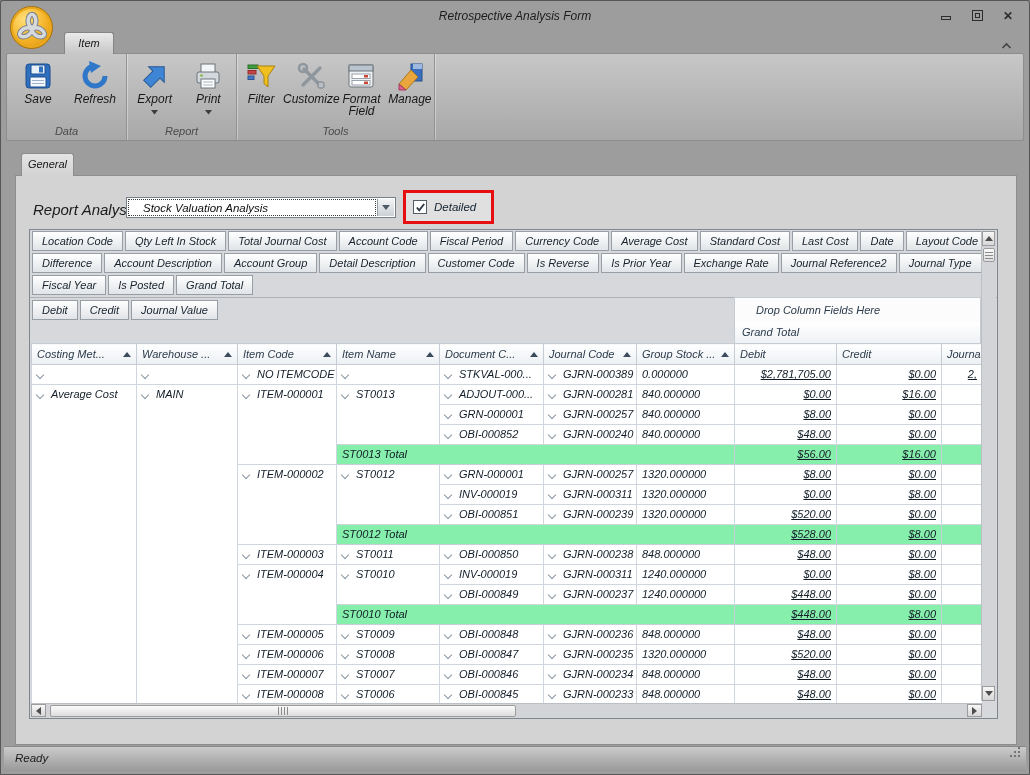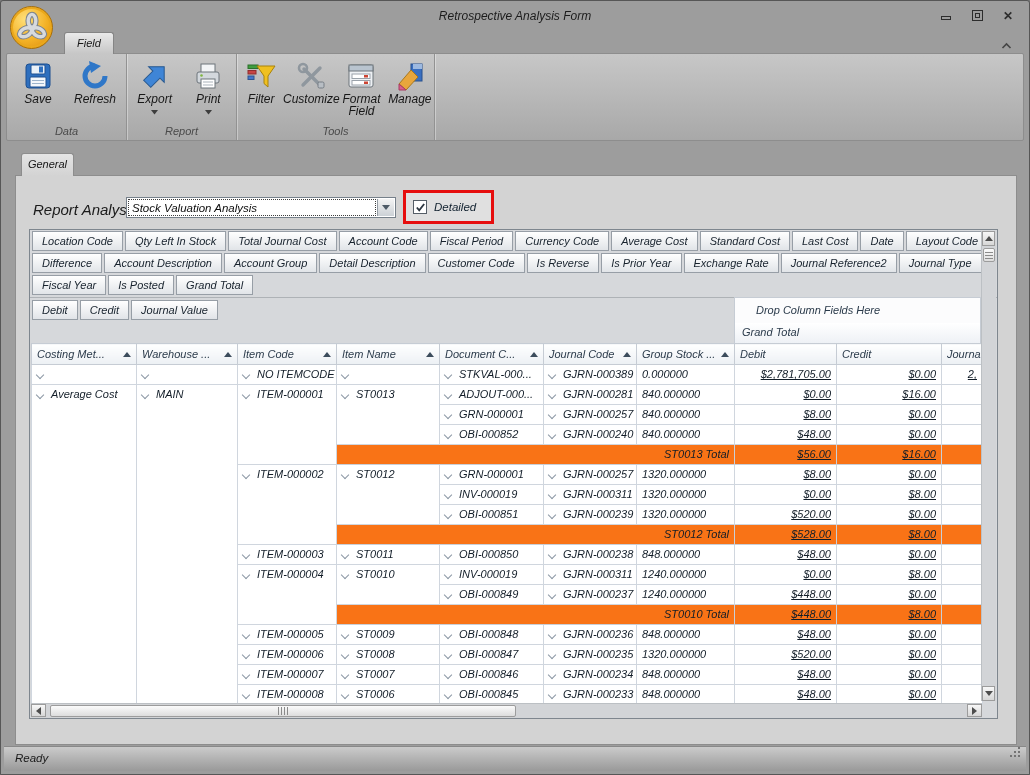--- a/index.html
+++ b/index.html
@@ -39,21 +39,21 @@
   .rgcaption{height:16px;text-align:center;font-size:11px;color:#4a4a4a;line-height:14px;}
 
   
   .panel{position:absolute;left:14px;top:174px;width:1002px;height:570px;background:#d3d3d3;border:1px solid #8d8d8d;}
   .gentab{position:absolute;left:20px;top:152px;width:53px;height:23px;z-index:2;
      background:linear-gradient(#e4e4e4,#d3d3d3);border:1px solid #8d8d8d;border-bottom:none;
      border-radius:3px 3px 0 0;text-align:center;font-size:11px;line-height:20px;color:#161616;}
   .ra-label{position:absolute;left:32px;top:200px;font-size:15px;color:#1b1b1b;}
   .combo{position:absolute;left:125px;top:196px;width:270px;height:21px;background:#fff;border:1px solid #76808a;}
   .combo .val{position:absolute;left:1px;top:1px;right:19px;bottom:1px;border:1px dotted #3c3c3c;
-     font-size:11.5px;line-height:17px;padding-left:3px;color:#0d0d0d;white-space:nowrap;overflow:hidden;}
+     font-size:11.5px;line-height:17px;padding-left:14px;color:#0d0d0d;white-space:nowrap;overflow:hidden;}
   .combo .btn{position:absolute;right:1px;top:1px;bottom:1px;width:17px;
      background:linear-gradient(#f4f4f4,#ccd1d6);border-left:1px solid #939ba3;
      display:flex;align-items:center;justify-content:center;}
   .tri-dn{width:0;height:0;border-left:4px solid transparent;border-right:4px solid transparent;border-top:5px solid #4d5a66;}
   .tri-up{width:0;height:0;border-left:4px solid transparent;border-right:4px solid transparent;border-bottom:5px solid #4d4d4d;}
   .tri-l{width:0;height:0;border-top:4px solid transparent;border-bottom:4px solid transparent;border-right:5px solid #4d4d4d;}
   .tri-r{width:0;height:0;border-top:4px solid transparent;border-bottom:4px solid transparent;border-left:5px solid #4d4d4d;}
   .redbox{position:absolute;left:402px;top:189px;width:91px;height:34px;border:3px solid #e60e0e;background:#e0e0e0;}
   .chk{position:absolute;left:412px;top:199px;width:14px;height:14px;background:#fff;border:1px solid #555e67;
      display:flex;align-items:center;justify-content:center;}
@@ -69,21 +69,21 @@
      font-size:11px;color:#2a3a4a;line-height:25px;padding-left:21px;}
   .gtband{position:absolute;left:704px;top:93px;width:247px;height:21px;background:linear-gradient(#ffffff,#eef1f5);
      border:1px solid #c6ccd4;border-top:none;font-size:11px;line-height:19px;padding-left:7px;color:#2a3a4a;}
   table.grid{position:absolute;left:1px;top:113px;width:951px;border-collapse:collapse;table-layout:fixed;background:#fff;font-style:italic;}
   table.grid th{height:21px;background:linear-gradient(#ffffff,#ecf0f4);border:1px solid #c6ccd4;
      font-weight:normal;font-size:11px;color:#2b3b4b;text-align:left;padding:0 5px;white-space:nowrap;overflow:hidden;}
   table.grid th .sorta{float:right;margin-top:4px;}
   .sorta{width:0;height:0;border-left:4px solid transparent;border-right:4px solid transparent;border-bottom:5px solid #3c4c5c;}
   table.grid td{height:20px;border:1px solid #d0d6de;font-size:11px;color:#121d28;padding:0 5px;
      background:#fff;white-space:nowrap;overflow:hidden;vertical-align:top;line-height:19px;}
-  table.grid tr.total td{background:#f97316;border-color:#c9cfd7;text-align:right;}
+  table.grid tr.total td{background:#86efac;border-color:#c9cfd7;}
   table.grid td.r{text-align:right;text-decoration:underline;}
   .chev{display:inline-block;width:8px;height:8px;margin-right:6px;position:relative;top:1px;}
   .chev::before{content:"";position:absolute;left:0;top:1px;width:5px;height:5px;border-right:1.5px solid #8b97a4;
      border-bottom:1.5px solid #8b97a4;transform:rotate(45deg);}
 
   
   .vscroll{position:absolute;right:1px;top:1px;width:15px;height:470px;background:#d2d4d7;border-left:1px solid #bcc0c4;}
   .hscroll{position:absolute;left:1px;top:473px;width:951px;height:15px;background:#d2d4d7;border-top:1px solid #bcc0c4;}
   .sbbtn{position:absolute;background:linear-gradient(#f7f7f7,#d7d7d7);border:1px solid #9c9c9c;
      display:flex;align-items:center;justify-content:center;}
@@ -129,21 +129,21 @@
         <ellipse cx="27.5" cy="25" rx="4.5" ry="7.5" transform="rotate(-62 27.5 25)"></ellipse>
       </g>
     </svg>
   </div>
   <div class="collapse">
     <svg width="13" height="10">
         <path d="M2.5 7 L6.5 3 L10.5 7" stroke="#454545" fill="none" stroke-width="1.6"></path>
       </svg>
   </div>
 
-  <div class="hometab">Field</div>
+  <div class="hometab">Item</div>
   <div class="ribbon">
     <div class="rgroups" id="ribbon-groups">
         <div class="rgroup rg-data">
           <div class="rbtns">
             <div class="rbtn">
               <span>
                 <svg class="ric" viewBox="0 0 32 32">
                   <rect x="4" y="4" width="24" height="24" rx="3" fill="#2e6fbe" stroke="#1d4f8f"></rect>
                   <rect x="9" y="5" width="14" height="9" rx="1" fill="#e9f0f8" stroke="#1d4f8f"></rect>
                   <rect x="17" y="6.5" width="4" height="6" fill="#2e6fbe"></rect>

